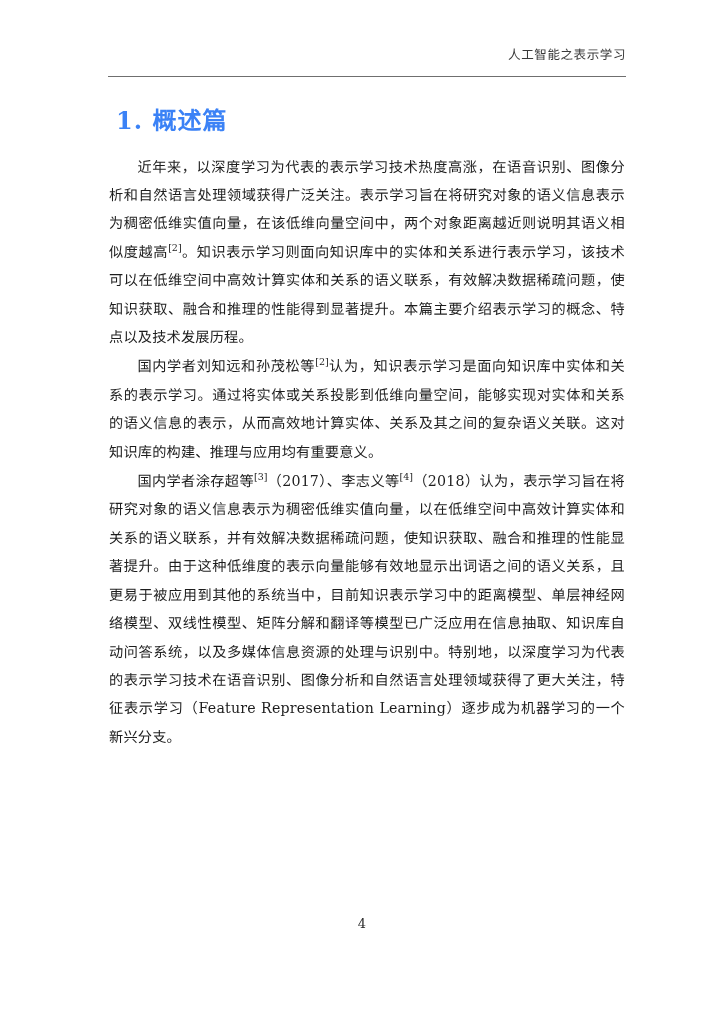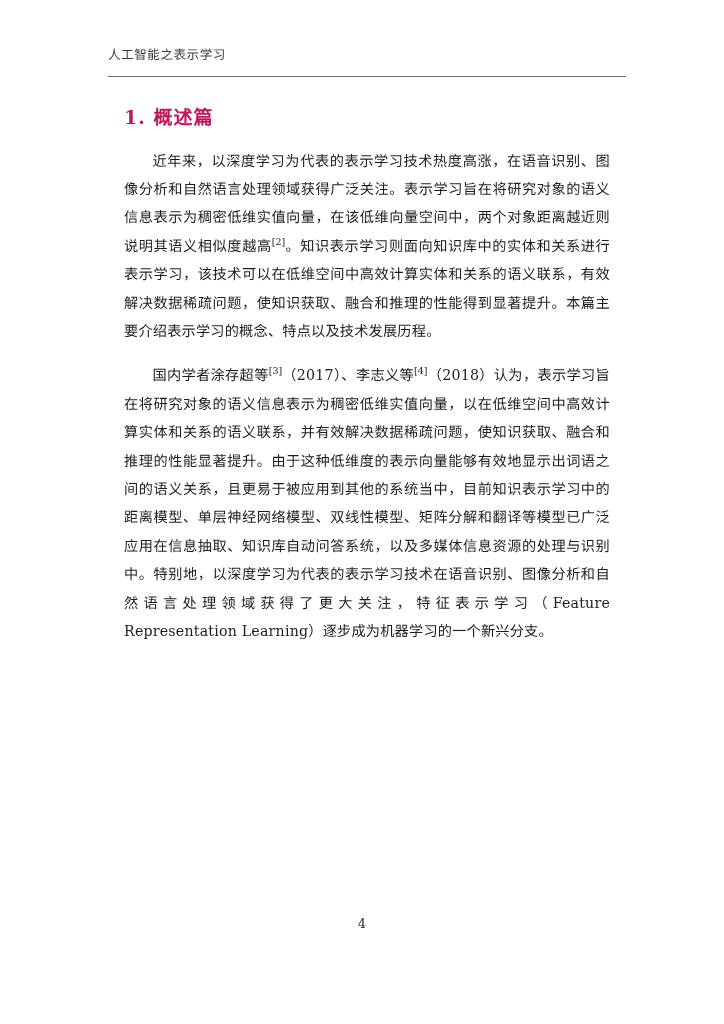--- a/index.html
+++ b/index.html
@@ -22,21 +22,21 @@
     height: 1024px;
     box-sizing: border-box;
   }
 
   
   .page-header {
     position: absolute;
     top: 44px;
     left: 108px;
     width: 518px;
-    text-align: left;
+    text-align: right;
     font-size: 12.5px;
     letter-spacing: 0.6px;
     color: #3a3a3a;
     font-family: "DejaVu Sans", "Liberation Sans", sans-serif;
   }
   .header-rule {
     position: absolute;
     top: 76px;
     left: 108px;
     width: 518px;
@@ -46,25 +46,25 @@
 
   
   .content {
     position: absolute;
     top: 104px;
     left: 108px;
     width: 518px;
   }
 
   h1.chapter-title {
-    margin: 0 0 14px 16px;
+    margin: 0 0 14px 8px;
     font-family: "DejaVu Sans", "Liberation Sans", sans-serif;
-    font-size: 19px;
+    font-size: 24px;
     font-weight: bold;
-    color: #be185d;
+    color: #3b82f6;
     letter-spacing: 1px;
     line-height: 1.4;
   }
   h1.chapter-title .num {
     font-family: "DejaVu Serif", "Liberation Serif", serif;
   }
 
   h2.section-title {
     margin: 22px 0 10px 0;
     font-family: "DejaVu Sans", "Liberation Sans", sans-serif;
@@ -72,21 +72,21 @@
     font-weight: bold;
     color: #121212;
     letter-spacing: 0.4px;
     line-height: 1.4;
   }
   h2.section-title .num {
     font-weight: bold;
   }
 
   p.body-par {
-    margin: 16px;
+    margin: 1px;
     font-size: 14.2px;
     line-height: 28.4px;
     text-align: justify;
     text-justify: inter-ideograph;
     text-indent: 2em;
     letter-spacing: 0.2px;
     color: #1d1d1d;
   }
   p.body-par + p.body-par {
     margin-top: 0;
@@ -125,20 +125,23 @@
       <span class="num">1.</span>
       <span>概述篇</span>
     </h1>
 
     <p class="body-par">
       <span>近年来，以深度学习为代表的表示学习技术热度高涨，在语音识别、图像分析和自然语言处理领域获得广泛关注。表示学习旨在将研究对象的语义信息表示为稠密低维实值向量，在该低维向量空间中，两个对象距离越近则说明其语义相似度越高</span><sup class="cite">[2]</sup><span>。知识表示学习则面向知识库中的实体和关系进行表示学习，该技术可以在低维空间中高效计算实体和关系的语义联系，有效解决数据稀疏问题，使知识获取、融合和推理的性能得到显著提升。本篇主要介绍表示学习的概念、特点以及技术发展历程。</span>
     </p>
 
 
 
+    <p class="body-par">
+      <span>国内学者刘知远和孙茂松等</span><sup class="cite">[2]</sup><span>认为，知识表示学习是面向知识库中实体和关系的表示学习。通过将实体或关系投影到低维向量空间，能够实现对实体和关系的语义信息的表示，从而高效地计算实体、关系及其之间的复杂语义关联。这对知识库的构建、推理与应用均有重要意义。</span>
+    </p>
 
     <p class="body-par">
       <span>国内学者涂存超等</span><sup class="cite">[3]</sup><span>（2017）、李志义等</span><sup class="cite">[4]</sup><span>（2018）认为，表示学习旨在将研究对象的语义信息表示为稠密低维实值向量，以在低维空间中高效计算实体和关系的语义联系，并有效解决数据稀疏问题，使知识获取、融合和推理的性能显著提升。由于这种低维度的表示向量能够有效地显示出词语之间的语义关系，且更易于被应用到其他的系统当中，目前知识表示学习中的距离模型、单层神经网络模型、双线性模型、矩阵分解和翻译等模型已广泛应用在信息抽取、知识库自动问答系统，以及多媒体信息资源的处理与识别中。特别地，以深度学习为代表的表示学习技术在语音识别、图像分析和自然语言处理领域获得了更大关注，特征表示学习（Feature Representation Learning）逐步成为机器学习的一个新兴分支。</span>
     </p>
 
   </div>
 
   <div class="page-number">4</div>
 
 </div>

